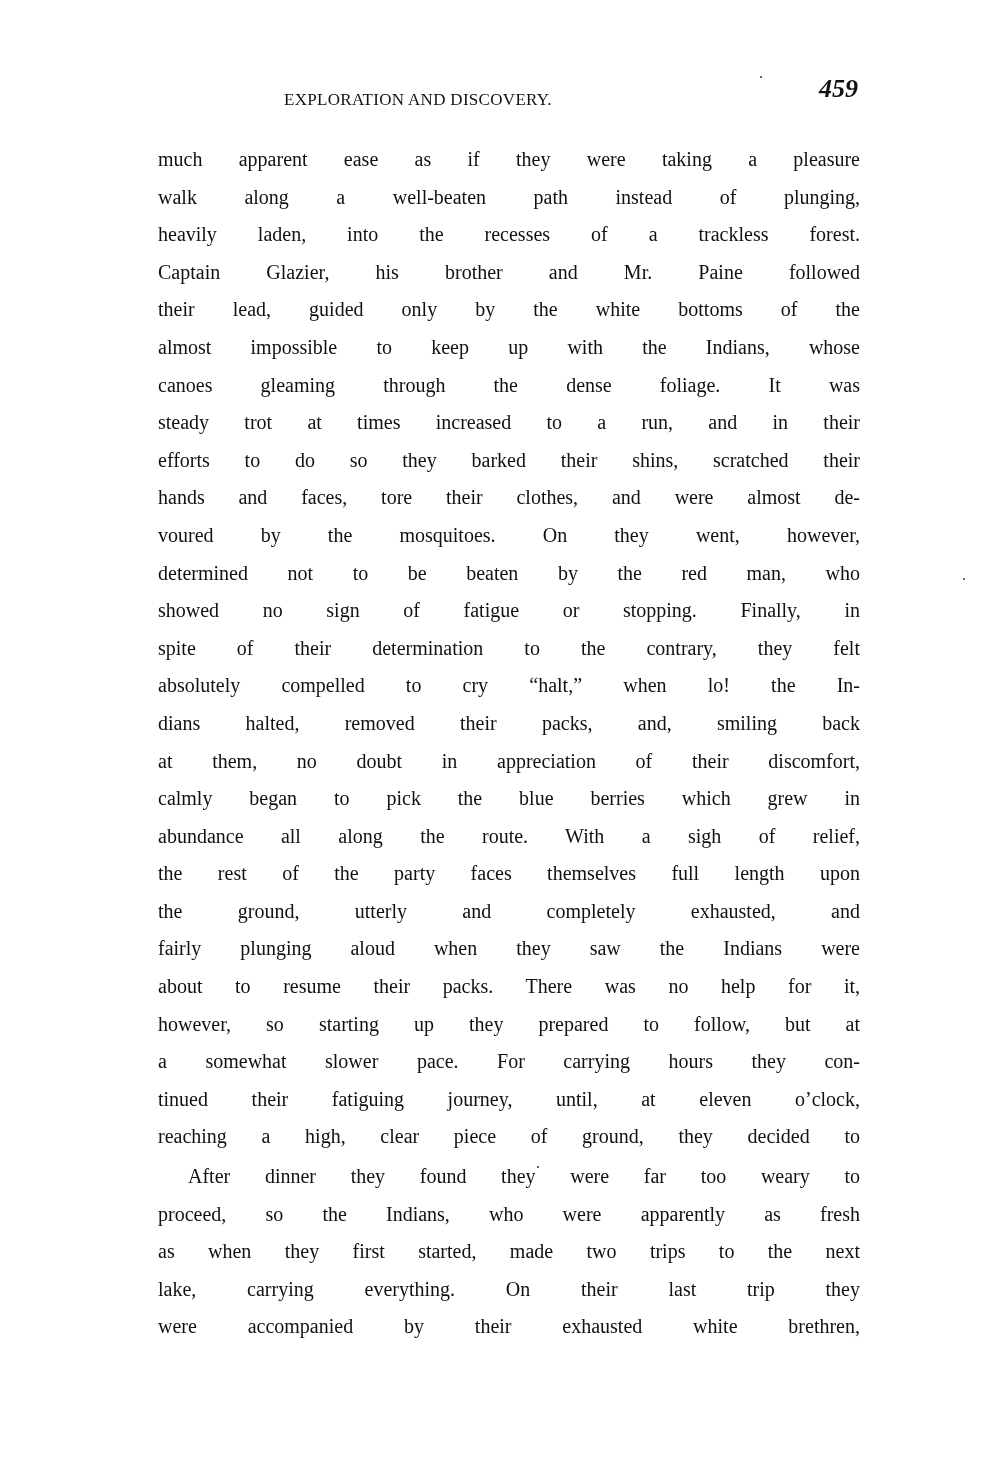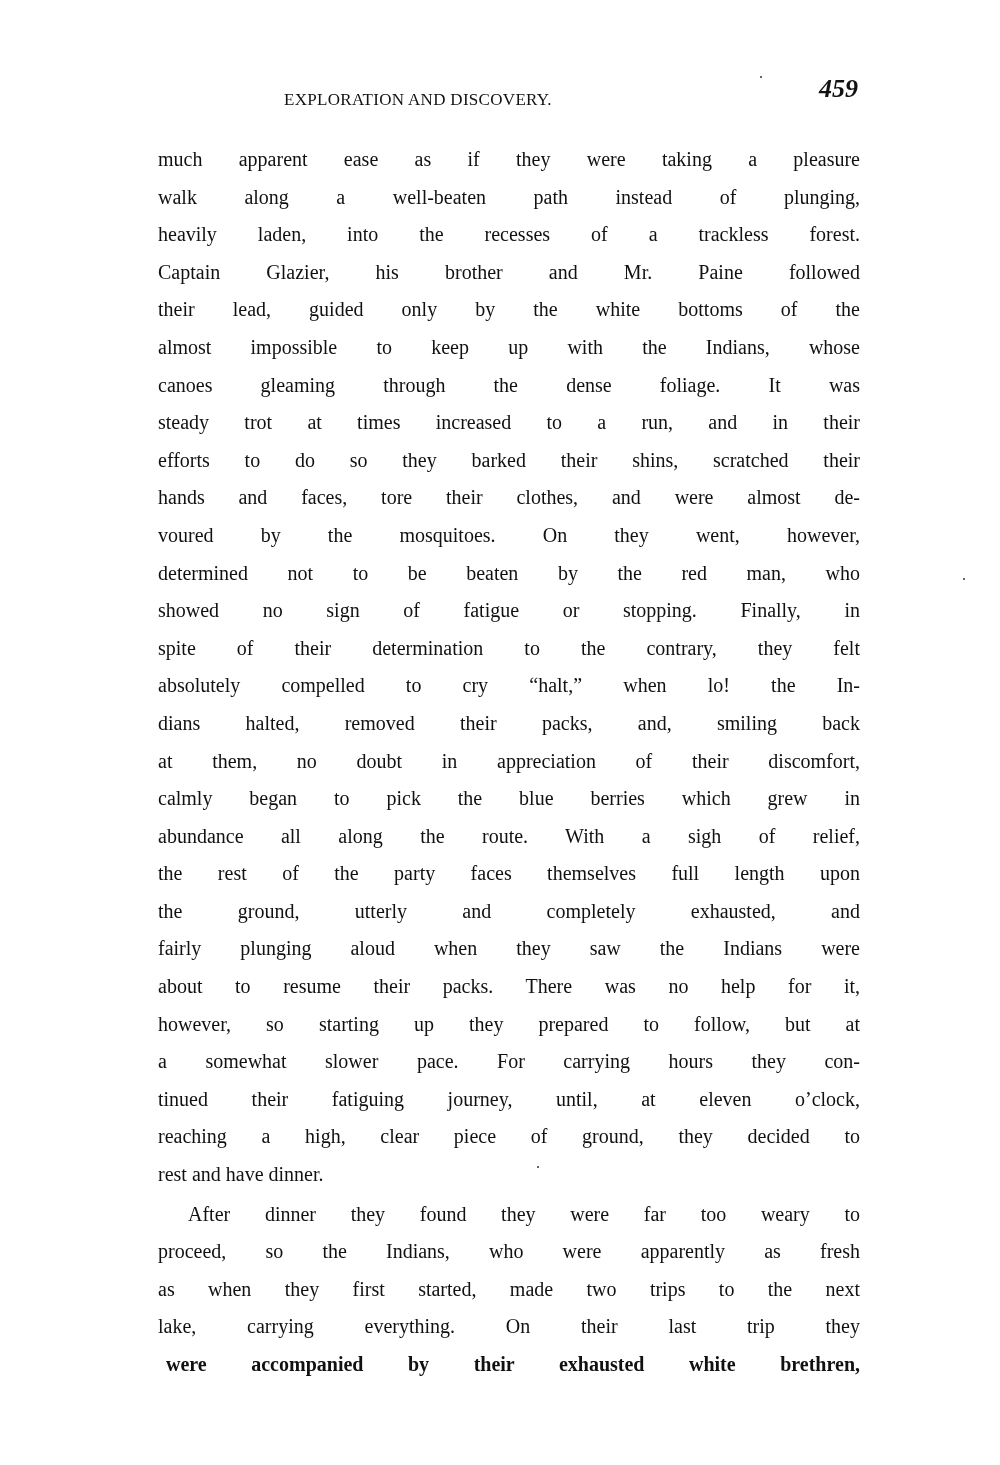--- a/index.html
+++ b/index.html
@@ -62,22 +62,21 @@
     .line.last {
       text-align-last: left;
     }
     .line.indent {
       padding-left: 30px;
     }
     .para-gap {
       height: 2px;
     }
     .bold-line {
-      font-weight: bold;
-      margin-left: 8px;
+      font-weight: normal;
     }
     .speck {
       position: absolute;
       width: 2px;
       height: 2px;
       background: #333;
       border-radius: 1px;
     }
   </style>
 </head>
@@ -111,21 +110,20 @@
       <div class="line">calmly began to pick the blue berries which grew in</div>
       <div class="line">abundance all along the route. With a sigh of relief,</div>
       <div class="line">the rest of the party faces themselves full length upon</div>
       <div class="line">the ground, utterly and completely exhausted, and</div>
       <div class="line">fairly plunging aloud when they saw the Indians were</div>
       <div class="line">about to resume their packs. There was no help for it,</div>
       <div class="line">however, so starting up they prepared to follow, but at</div>
       <div class="line">a somewhat slower pace. For carrying hours they con-</div>
       <div class="line">tinued their fatiguing journey, until, at eleven o’clock,</div>
       <div class="line">reaching a high, clear piece of ground, they decided to</div>
-      <div class="line last">rest and have dinner.</div>
     </div>
 
     <div class="para-gap"></div>
 
     <div>
       <div class="line indent">After dinner they found they were far too weary to</div>
       <div class="line">proceed, so the Indians, who were apparently as fresh</div>
       <div class="line">as when they first started, made two trips to the next</div>
       <div class="line">lake, carrying everything. On their last trip they</div>
       <div class="line bold-line">were accompanied by their exhausted white brethren,</div>

